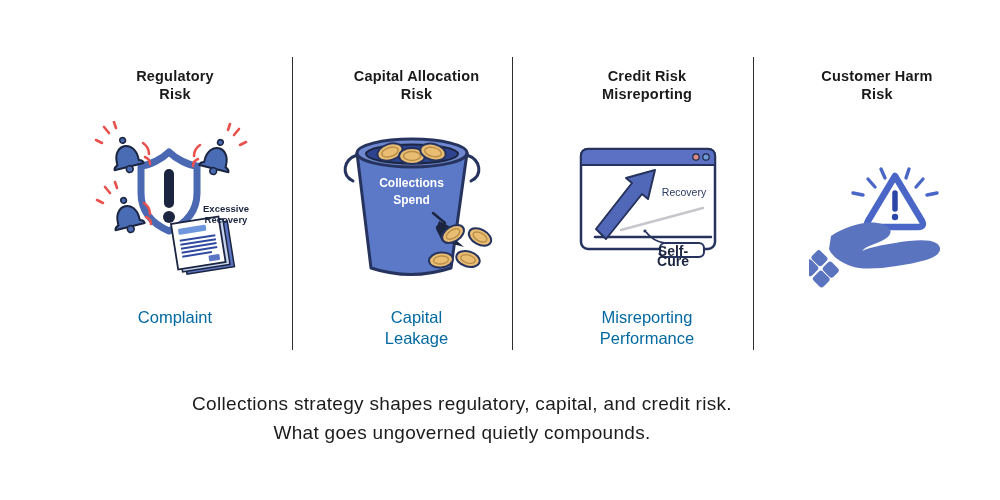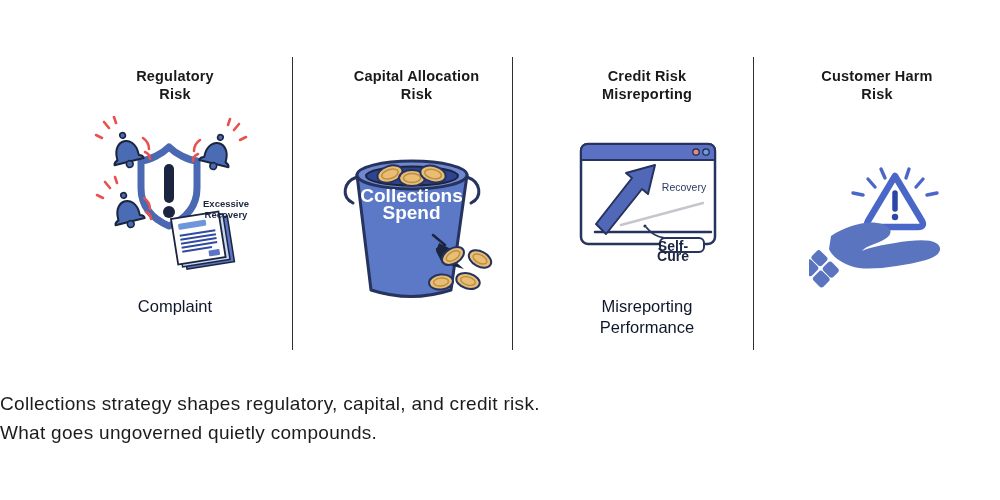--- a/index.html
+++ b/index.html
@@ -15,30 +15,30 @@
   .col + .col{border-left:1.5px solid #2e2e2e;}
   .col-1{padding-left:58px;}
   .col-4{padding-right:28px;}
   .col-title{
     margin-top:11px;font-weight:700;font-size:14.5px;line-height:17.5px;
     color:#1a1a1a;text-align:center;white-space:pre-line;letter-spacing:.2px;
   }
   .icon-box{flex:1;display:flex;align-items:center;justify-content:center;}
   .icon-wrap{position:relative;}
   .col-label{
-    font-size:16.5px;line-height:20.5px;color:#0f172a;text-align:center;
-    white-space:pre-line;margin-bottom:13px;min-height:41px;
+    font-size:16.5px;line-height:20.5px;color:#0369a1;text-align:center;
+    white-space:pre-line;margin-bottom:2px;min-height:41px;
   }
   .ov{position:absolute;text-align:center;white-space:pre-line;}
   .ov-excessive{left:110px;top:82px;width:58px;font-size:9.5px;line-height:11px;color:#1c2540;font-weight:700;}
-  .ov-bucket{left:15px;top:40px;width:120px;font-size:19px;line-height:17px;color:#ffffff;font-weight:700;}
+  .ov-bucket{left:15px;top:50px;width:120px;font-size:12px;line-height:17px;color:#ffffff;font-weight:700;}
   .ov-recovery{left:82px;top:47px;width:62px;font-size:10.5px;line-height:12px;color:#2b3a66;font-weight:400;}
   .ov-selfcure{left:80px;top:107px;width:44px;font-size:14px;line-height:10px;color:#1c2540;font-weight:700;}
   .caption{
-    position:absolute;top:390px;left:0;width:924px;
+    position:absolute;top:390px;left:0;width:924px;text-align:center;
     font-size:19px;line-height:28.5px;color:#1c1c1c;white-space:pre-line;letter-spacing:.3px;
   }
 </style>
 </head>
 <body>
 
 <div class="columns">
 
   <div class="col col-1">
     <div class="col-title">Regulatory
@@ -135,20 +135,22 @@
             <ellipse cx="104" cy="135" rx="12" ry="7.5" transform="rotate(-6 104 135)" fill="#e9bd72" stroke="#26335e" stroke-width="2"></ellipse>
             <ellipse cx="104" cy="135" rx="7.5" ry="4" transform="rotate(-6 104 135)" fill="none" stroke="#b98e4a" stroke-width="1.4"></ellipse>
             <ellipse cx="131" cy="134" rx="12" ry="7.5" transform="rotate(16 131 134)" fill="#e9bd72" stroke="#26335e" stroke-width="2"></ellipse>
             <ellipse cx="131" cy="134" rx="7.5" ry="4" transform="rotate(16 131 134)" fill="none" stroke="#b98e4a" stroke-width="1.4"></ellipse>
           </g>
         </svg>
         <span class="ov ov-bucket">Collections
 Spend</span>
       </div>
     </div>
+    <div class="col-label">Capital
+Leakage</div>
   </div>
 
   <div class="col col-3">
     <div class="col-title">Credit Risk
 Misreporting</div>
     <div class="icon-box">
       <div class="icon-wrap" style="width:152px;height:132px">
         <svg width="152" height="132" viewBox="0 0 152 132">
           <rect x="10" y="10" width="134" height="100" rx="7" fill="#ffffff" stroke="#26335e" stroke-width="2.5"></rect>
           <path d="M10 17 Q10 10 17 10 H137 Q144 10 144 17 V26 H10 Z" fill="#5c71c4" stroke="#26335e" stroke-width="2"></path>

